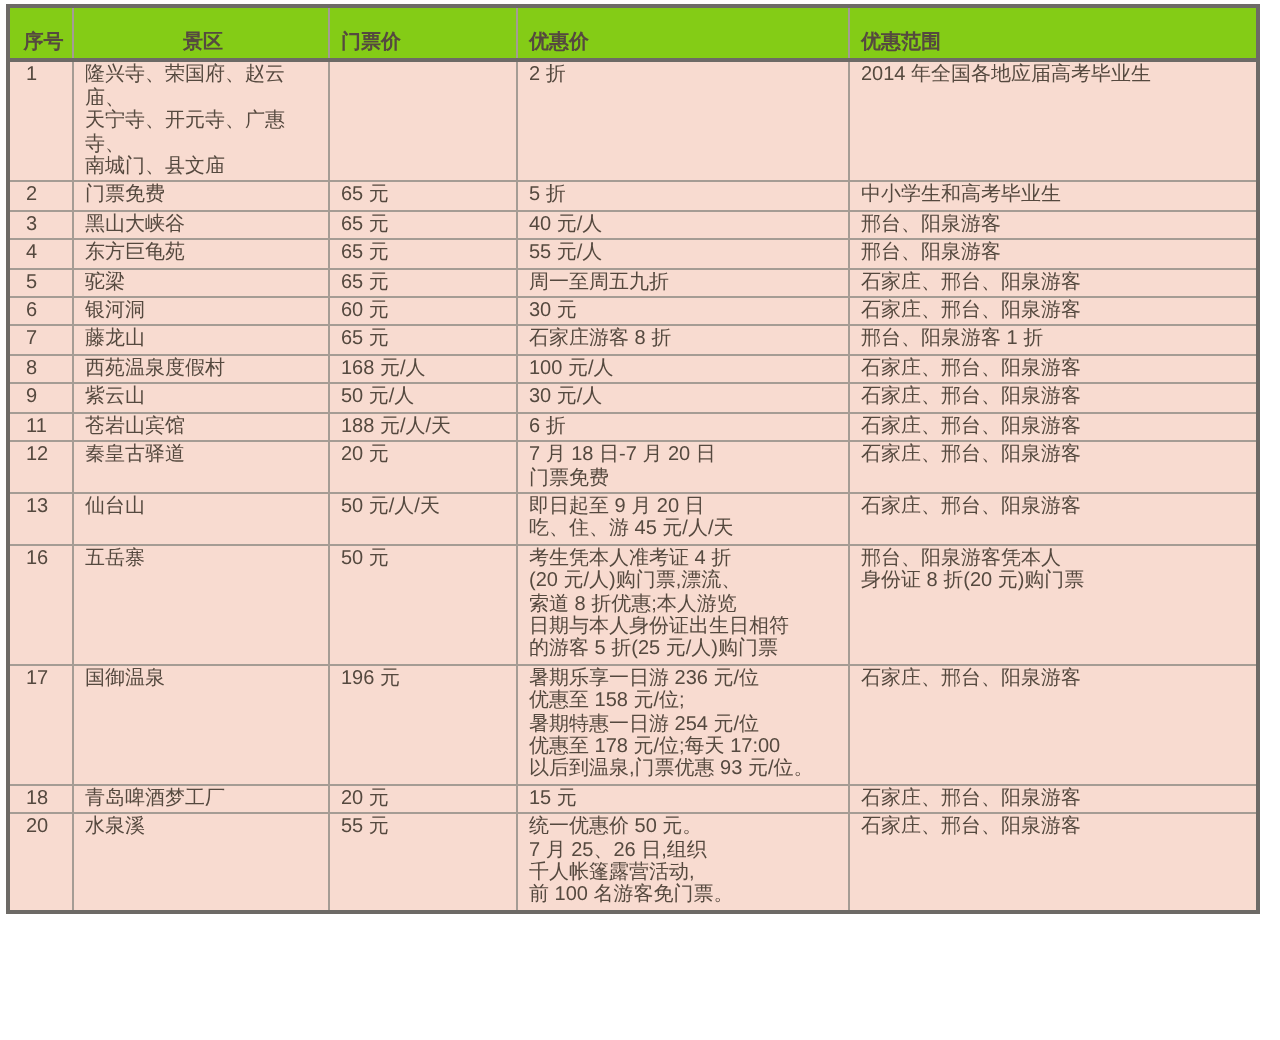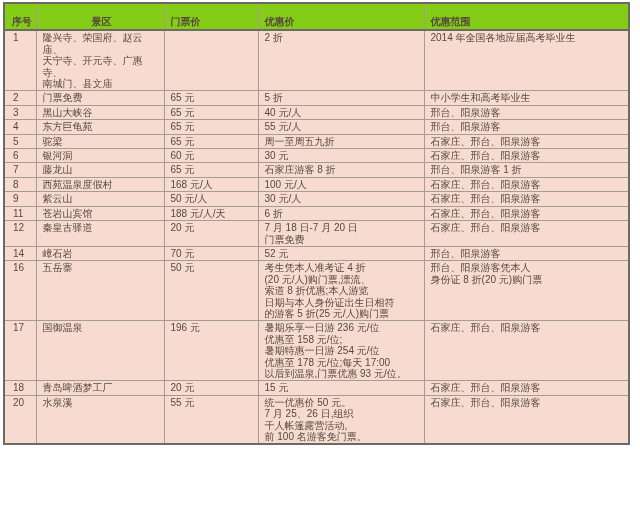--- a/index.html
+++ b/index.html
@@ -134,25 +134,26 @@
         </tr>
         <tr>
           <td class="col-index">12</td>
           <td class="col-area">秦皇古驿道</td>
           <td class="col-price">20 元</td>
           <td class="col-discount">7 月 18 日-7 月 20 日
 门票免费</td>
           <td class="col-scope">石家庄、邢台、阳泉游客</td>
         </tr>
         <tr>
-          <td class="col-index">14</td>
-          <td class="col-area">嶂石岩</td>
-          <td class="col-price">70 元</td>
-          <td class="col-discount">52 元</td>
-          <td class="col-scope">邢台、阳泉游客</td>
+          <td class="col-index">13</td>
+          <td class="col-area">仙台山</td>
+          <td class="col-price">50 元/人/天</td>
+          <td class="col-discount">即日起至 9 月 20 日
+吃、住、游 45 元/人/天</td>
+          <td class="col-scope">石家庄、邢台、阳泉游客</td>
         </tr>
         <tr>
           <td class="col-index">16</td>
           <td class="col-area">五岳寨</td>
           <td class="col-price">50 元</td>
           <td class="col-discount">考生凭本人准考证 4 折
 (20 元/人)购门票,漂流、
 索道 8 折优惠;本人游览
 日期与本人身份证出生日相符
 的游客 5 折(25 元/人)购门票</td>

